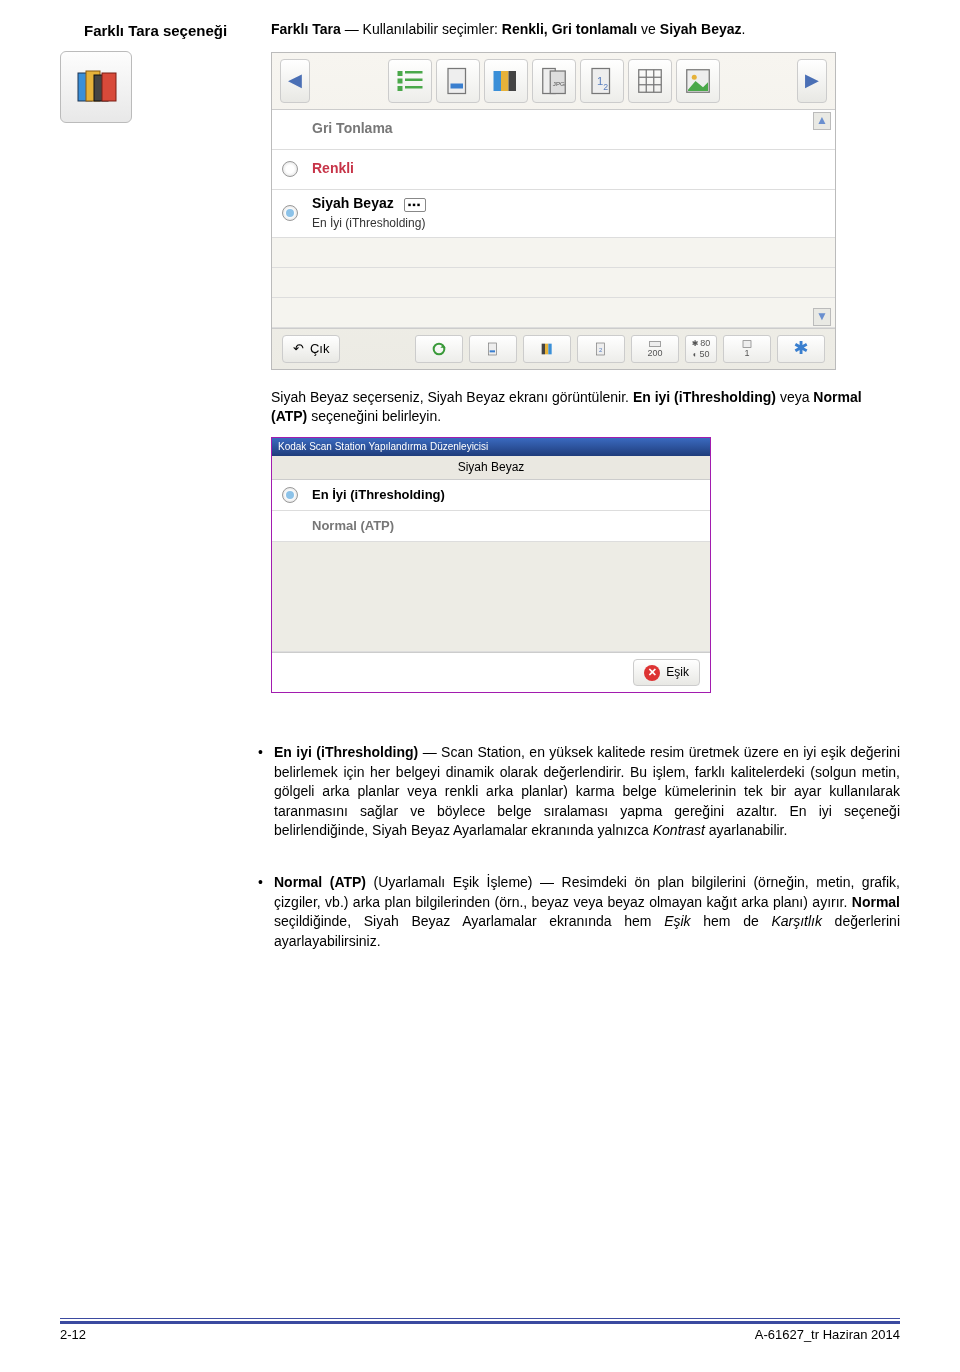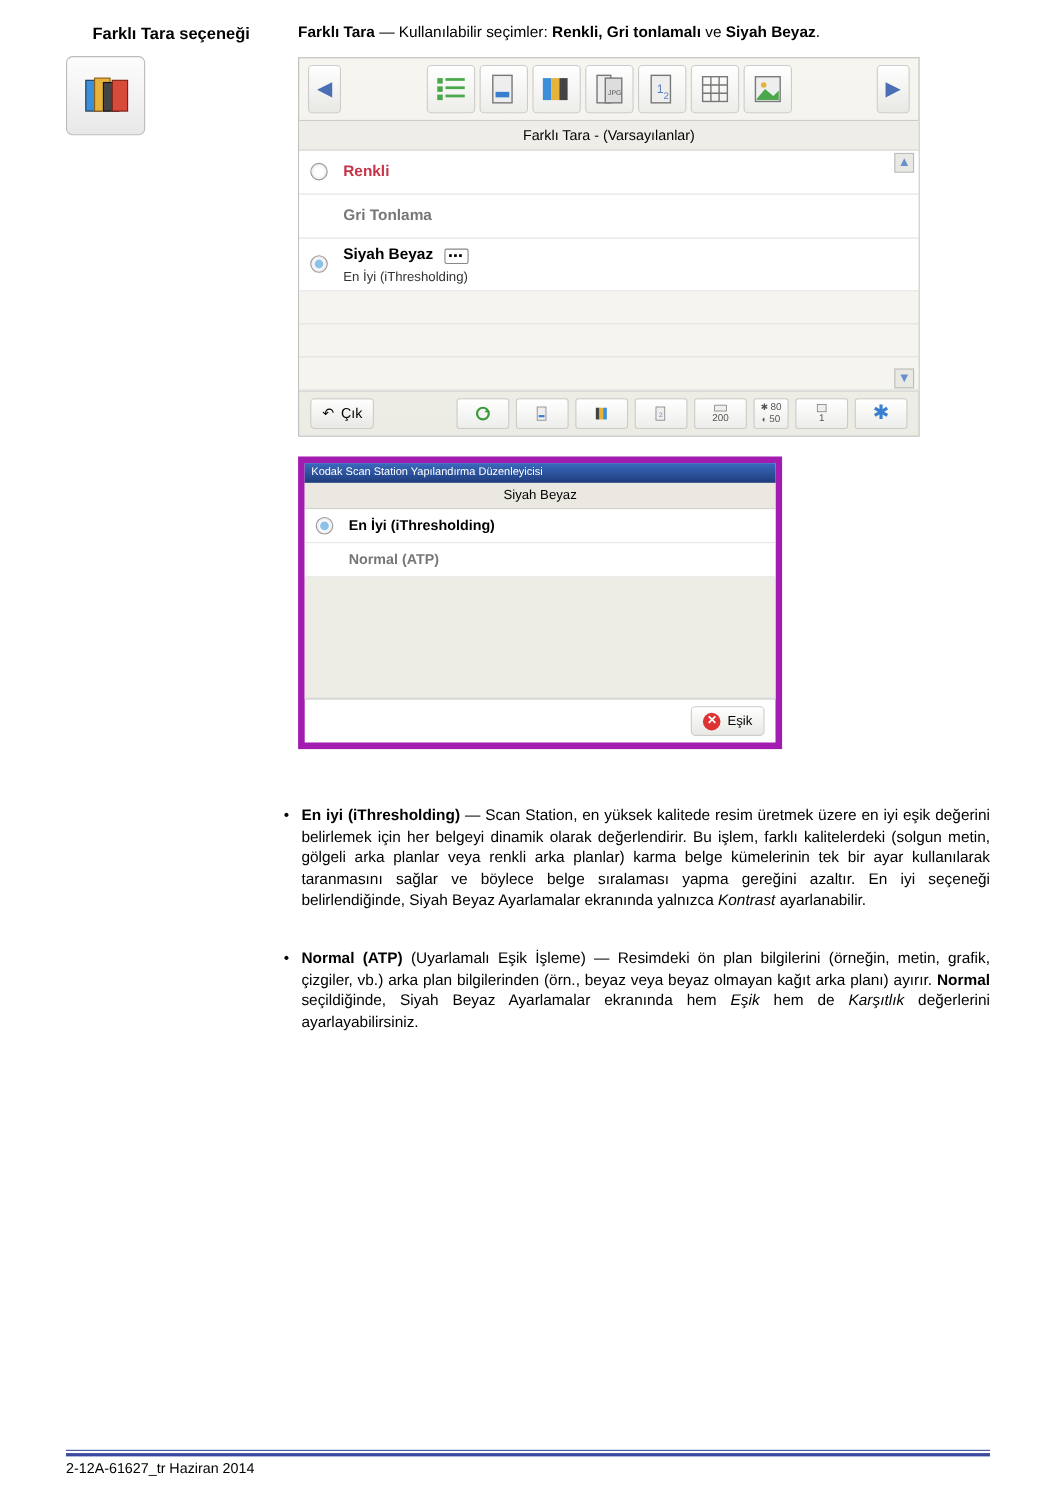--- a/index.html
+++ b/index.html
@@ -31,35 +31,35 @@
   .dots-box { display:inline-flex; align-items:center; justify-content:center; width:22px; height:14px; border:1px solid #888; border-radius:2px; margin-left:6px; font-size:10px; letter-spacing:1px; line-height:1; }
   .scroll-up, .scroll-down { position:absolute; right:4px; width:18px; height:18px; border:1px solid #bbb; background:#e9e9e4; display:flex; align-items:center; justify-content:center; color:#6a8fcf; font-size:12px; }
   .scroll-up { top:2px; }
   .scroll-down { bottom:2px; }
   .bottom-bar { display:flex; align-items:center; justify-content:space-between; padding:6px 10px; border-top:1px solid #ccc; }
   .cik-btn { display:flex; align-items:center; gap:6px; padding:4px 10px; border:1px solid #ccc; border-radius:4px; background:linear-gradient(#fff,#e8e8e4); font-size:13px; }
   .mini-icons { display:flex; align-items:flex-end; gap:6px; }
   .mini-icon { width:48px; height:28px; border:1px solid #ccc; border-radius:3px; background:linear-gradient(#fff,#ededea); display:flex; flex-direction:column; align-items:center; justify-content:center; font-size:8px; color:#555; }
   .mini-icon .num { font-size:9px; line-height:1; }
   .mini-icon svg { width:16px; height:16px; }
-  .small-panel { border:6px solid #a21caf; width:440px; margin:10px 0 18px 0; background:#fff; }
+  .small-panel { border:1px solid #a21caf; width:440px; margin:10px 0 18px 0; background:#fff; }
   .sp-titlebar { background:linear-gradient(#3a6abf,#1f3c7b); color:#fff; font-size:10px; padding:2px 6px; }
   .sp-subtitle { text-align:center; font-size:12px; padding:3px 0; background:#eae8e1; border-bottom:1px solid #ccc; }
   .sp-row { display:flex; align-items:center; padding:6px 10px; border-bottom:1px solid #ddd; background:#fff; }
   .sp-row.empty { height:110px; background:#edece5; }
   .sp-label { font-weight:bold; font-size:13px; }
   .sp-label.gri { color:#777; }
   .sp-bottom { display:flex; justify-content:flex-end; padding:6px 10px; border-top:1px solid #ccc; }
   .iptal-btn { display:flex; align-items:center; gap:6px; padding:4px 10px; border:1px solid #ccc; border-radius:4px; background:linear-gradient(#fff,#e8e8e4); font-size:12px; }
   .cancel-x { width:16px; height:16px; background:#d33; border-radius:50%; color:#fff; display:flex; align-items:center; justify-content:center; font-size:11px; font-weight:bold; }
   .bullets { margin: 0 0 0 198px; }
   .bullets li { margin-bottom: 10px; font-size:14px; text-align:justify; list-style: none; position:relative; padding-left:16px;margin-top:32px; }
   .bullets li::before { content:"•"; position:absolute; left:0; top:0; }
   .italic { font-style: italic; }
-  .footer { position:absolute; bottom:28px; left:60px; right:60px; display:flex; justify-content:flex-start; font-size:13px; border-top:3px solid #3b4aa0; padding-top:2px; }
+  .footer { position:absolute; bottom:28px; left:60px; right:60px; display:flex; justify-content:space-between; font-size:13px; border-top:3px solid #3b4aa0; padding-top:2px; }
   .footer::before { content:""; position:absolute; top:-6px; left:0; right:0; height:1px; background:#3b4aa0; }
 </style>
 </head>
 <body>
 
 <div class="page">
 
   <div class="header-row">
     <div class="left-col">
       <div class="heading">Farklı Tara seçeneği</div>
@@ -130,29 +130,28 @@
             <div class="tb-icon">
                 <svg viewBox="0 0 24 24">
                   <rect x="3" y="3" width="18" height="18" fill="#eee" stroke="#777"></rect>
                   <circle cx="9" cy="9" r="2" fill="#e6b23a"></circle>
                   <polyline points="4,19 10,12 16,17 20,13 20,20 4,20" fill="#4aa84a"></polyline>
                 </svg>
               </div>
           </div>
           <div class="tb-btn">▶</div>
         </div>
-        <div class="panel-title-row">Farklı Tara - (Varsayılanlar)</div>
         <div class="list-area">
           <div class="scroll-up">▲</div>
           <div class="list-row tall">
+            <span class="row-label gri" style="margin-left:30px;">Gri Tonlama</span>
+          </div>
+          <div class="list-row tall">
             <span class="radio"></span>
             <span class="row-label renkli">Renkli</span>
-          </div>
-          <div class="list-row tall">
-            <span class="row-label gri" style="margin-left:30px;">Gri Tonlama</span>
           </div>
           <div class="list-row tall" style="height:48px;">
             <span class="radio sel"></span>
             <div>
               <div>
                 <span class="row-label">Siyah Beyaz</span>
                 <span class="dots-box">▪▪▪</span>
               </div>
               <div class="row-sub">En İyi (iThresholding)</div>
             </div>
@@ -215,20 +214,23 @@
                 </svg>
               <span class="num">1</span>
             </div>
             <div class="mini-icon">
                 <span style="color:#3a7fcf;font-size:18px;">✱</span>
               </div>
           </div>
         </div>
       </div>
 
+      <p class="body-text">
+        <span>Siyah Beyaz seçerseniz, Siyah Beyaz ekranı görüntülenir. </span><span class="bold">En iyi (iThresholding)</span><span> veya </span><span class="bold">Normal (ATP)</span><span> seçeneğini belirleyin.</span>
+      </p>
 
       <div class="small-panel">
         <div class="sp-titlebar">Kodak Scan Station Yapılandırma Düzenleyicisi</div>
         <div class="sp-subtitle">Siyah Beyaz</div>
         <div class="sp-row">
           <span class="radio sel"></span>
           <span class="sp-label">En İyi (iThresholding)</span>
         </div>
         <div class="sp-row">
           <span class="sp-label gri" style="margin-left:30px;">Normal (ATP)</span>

